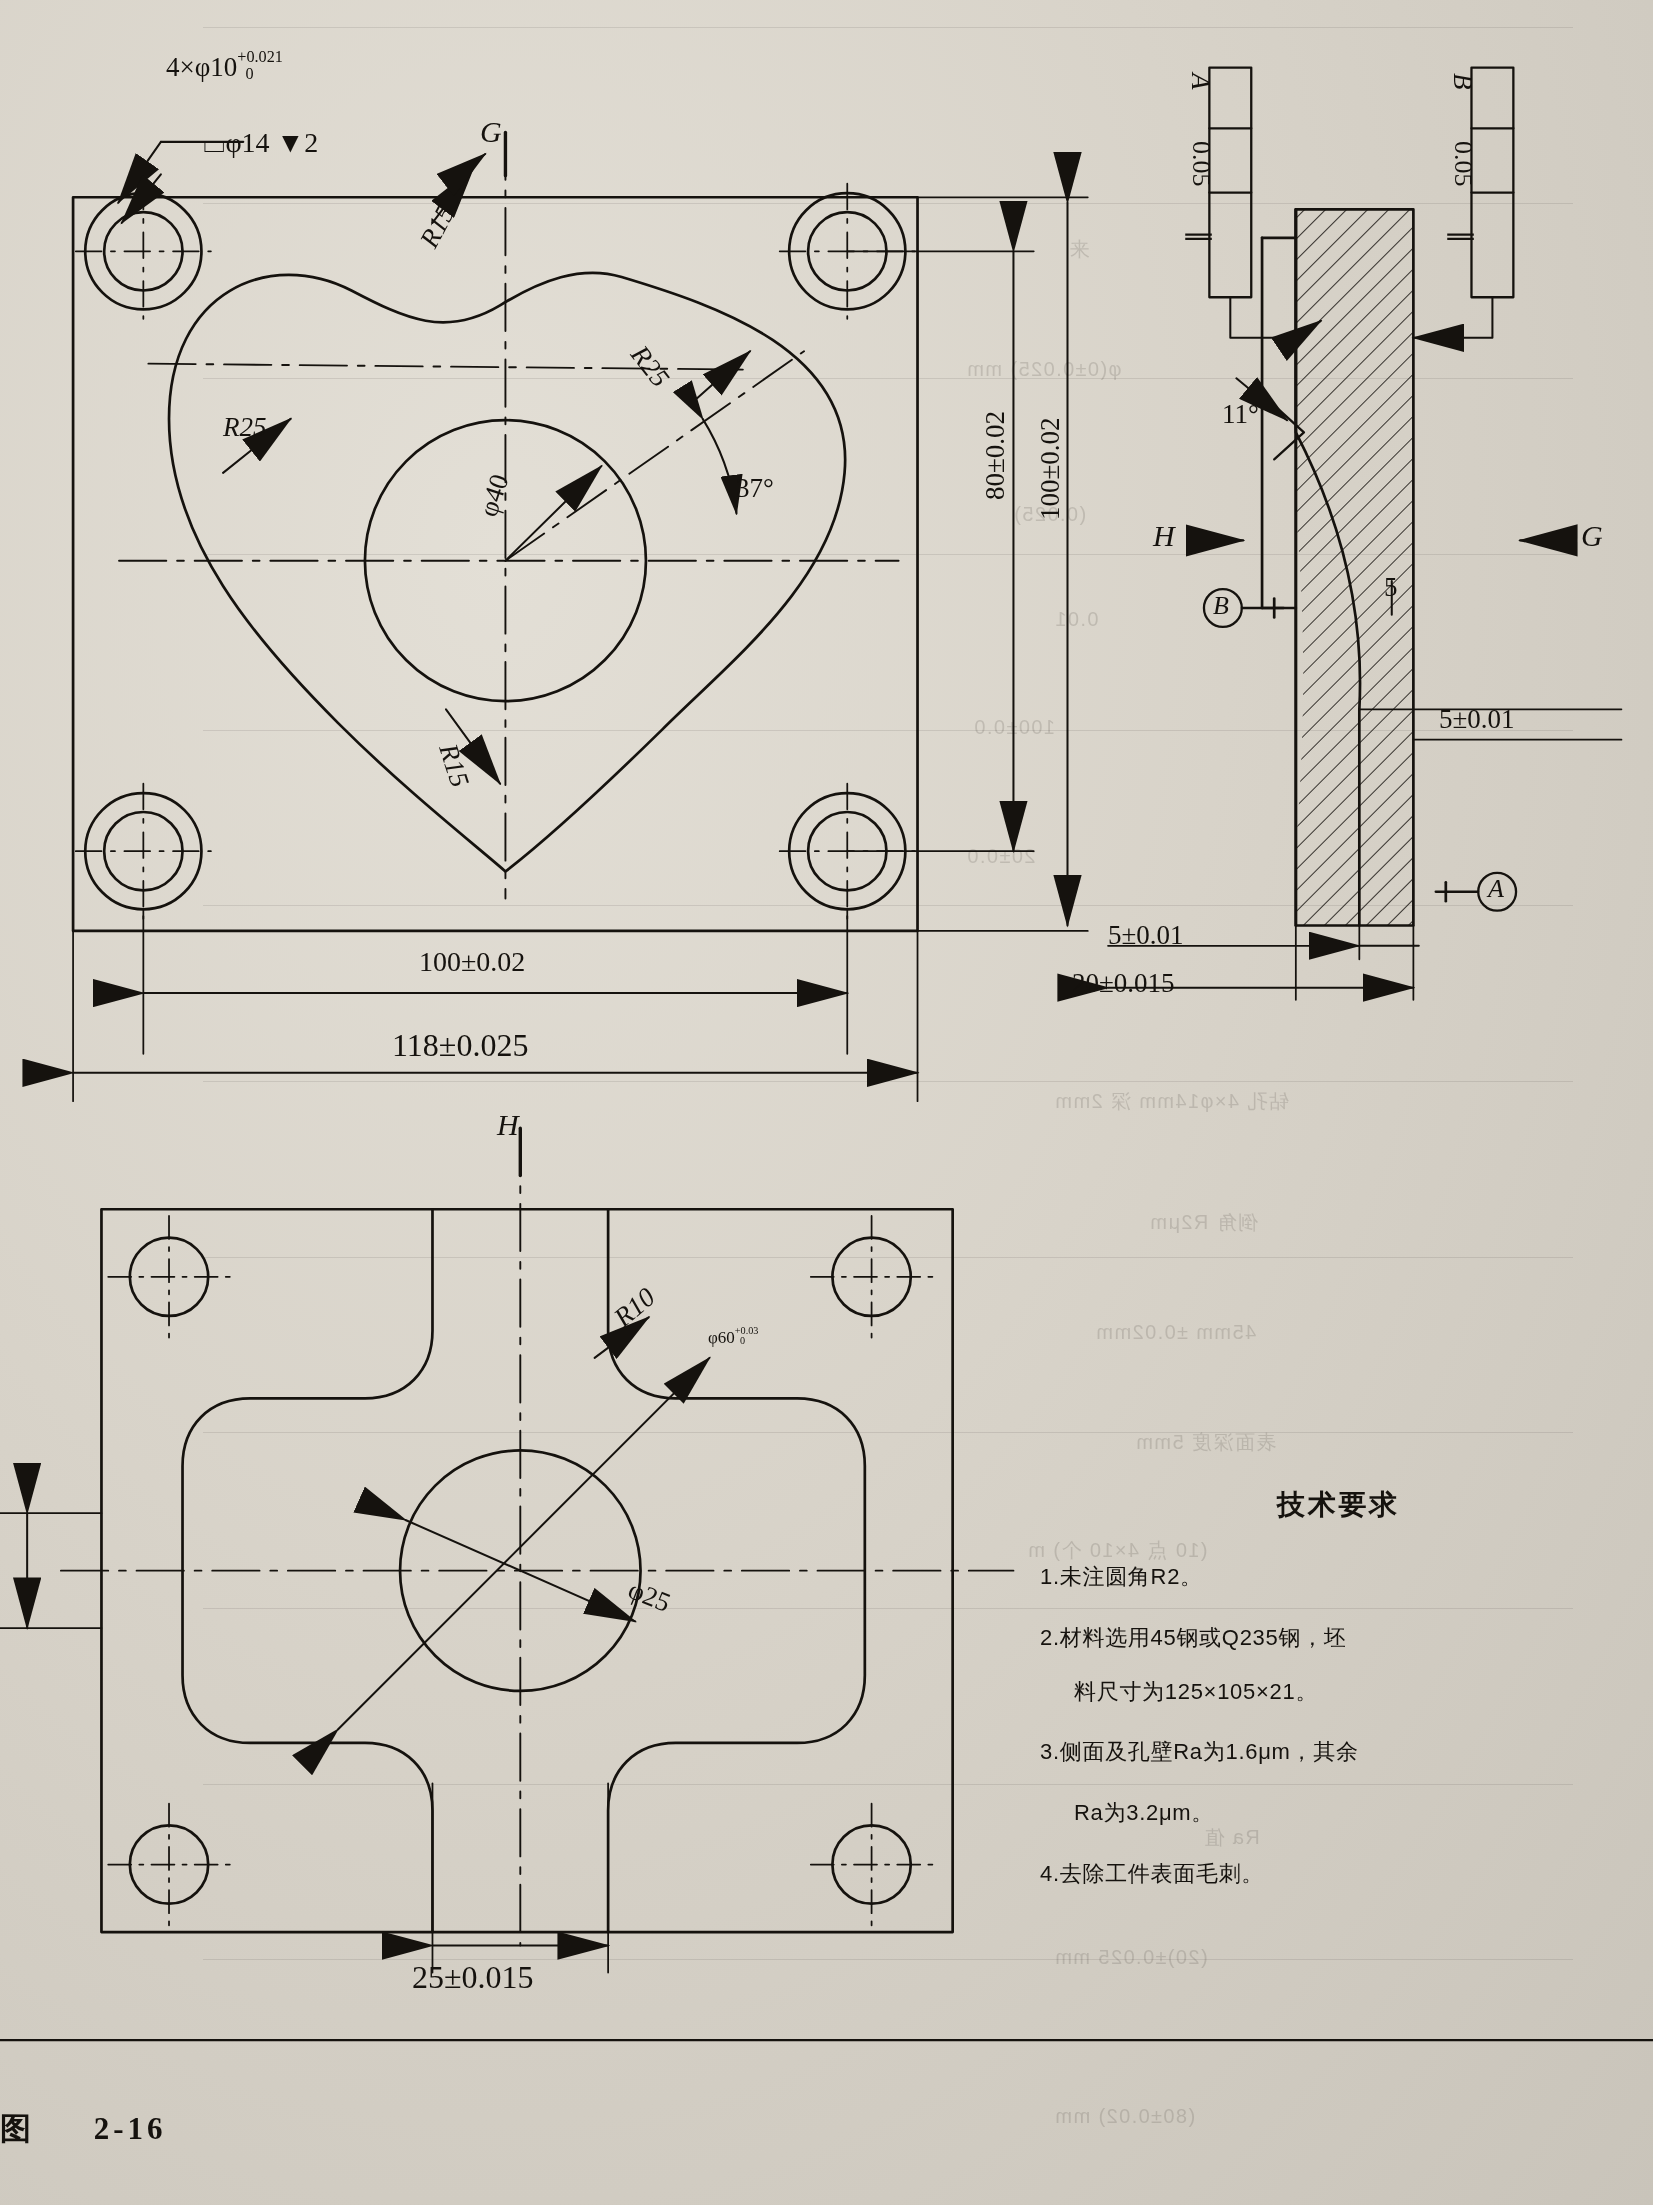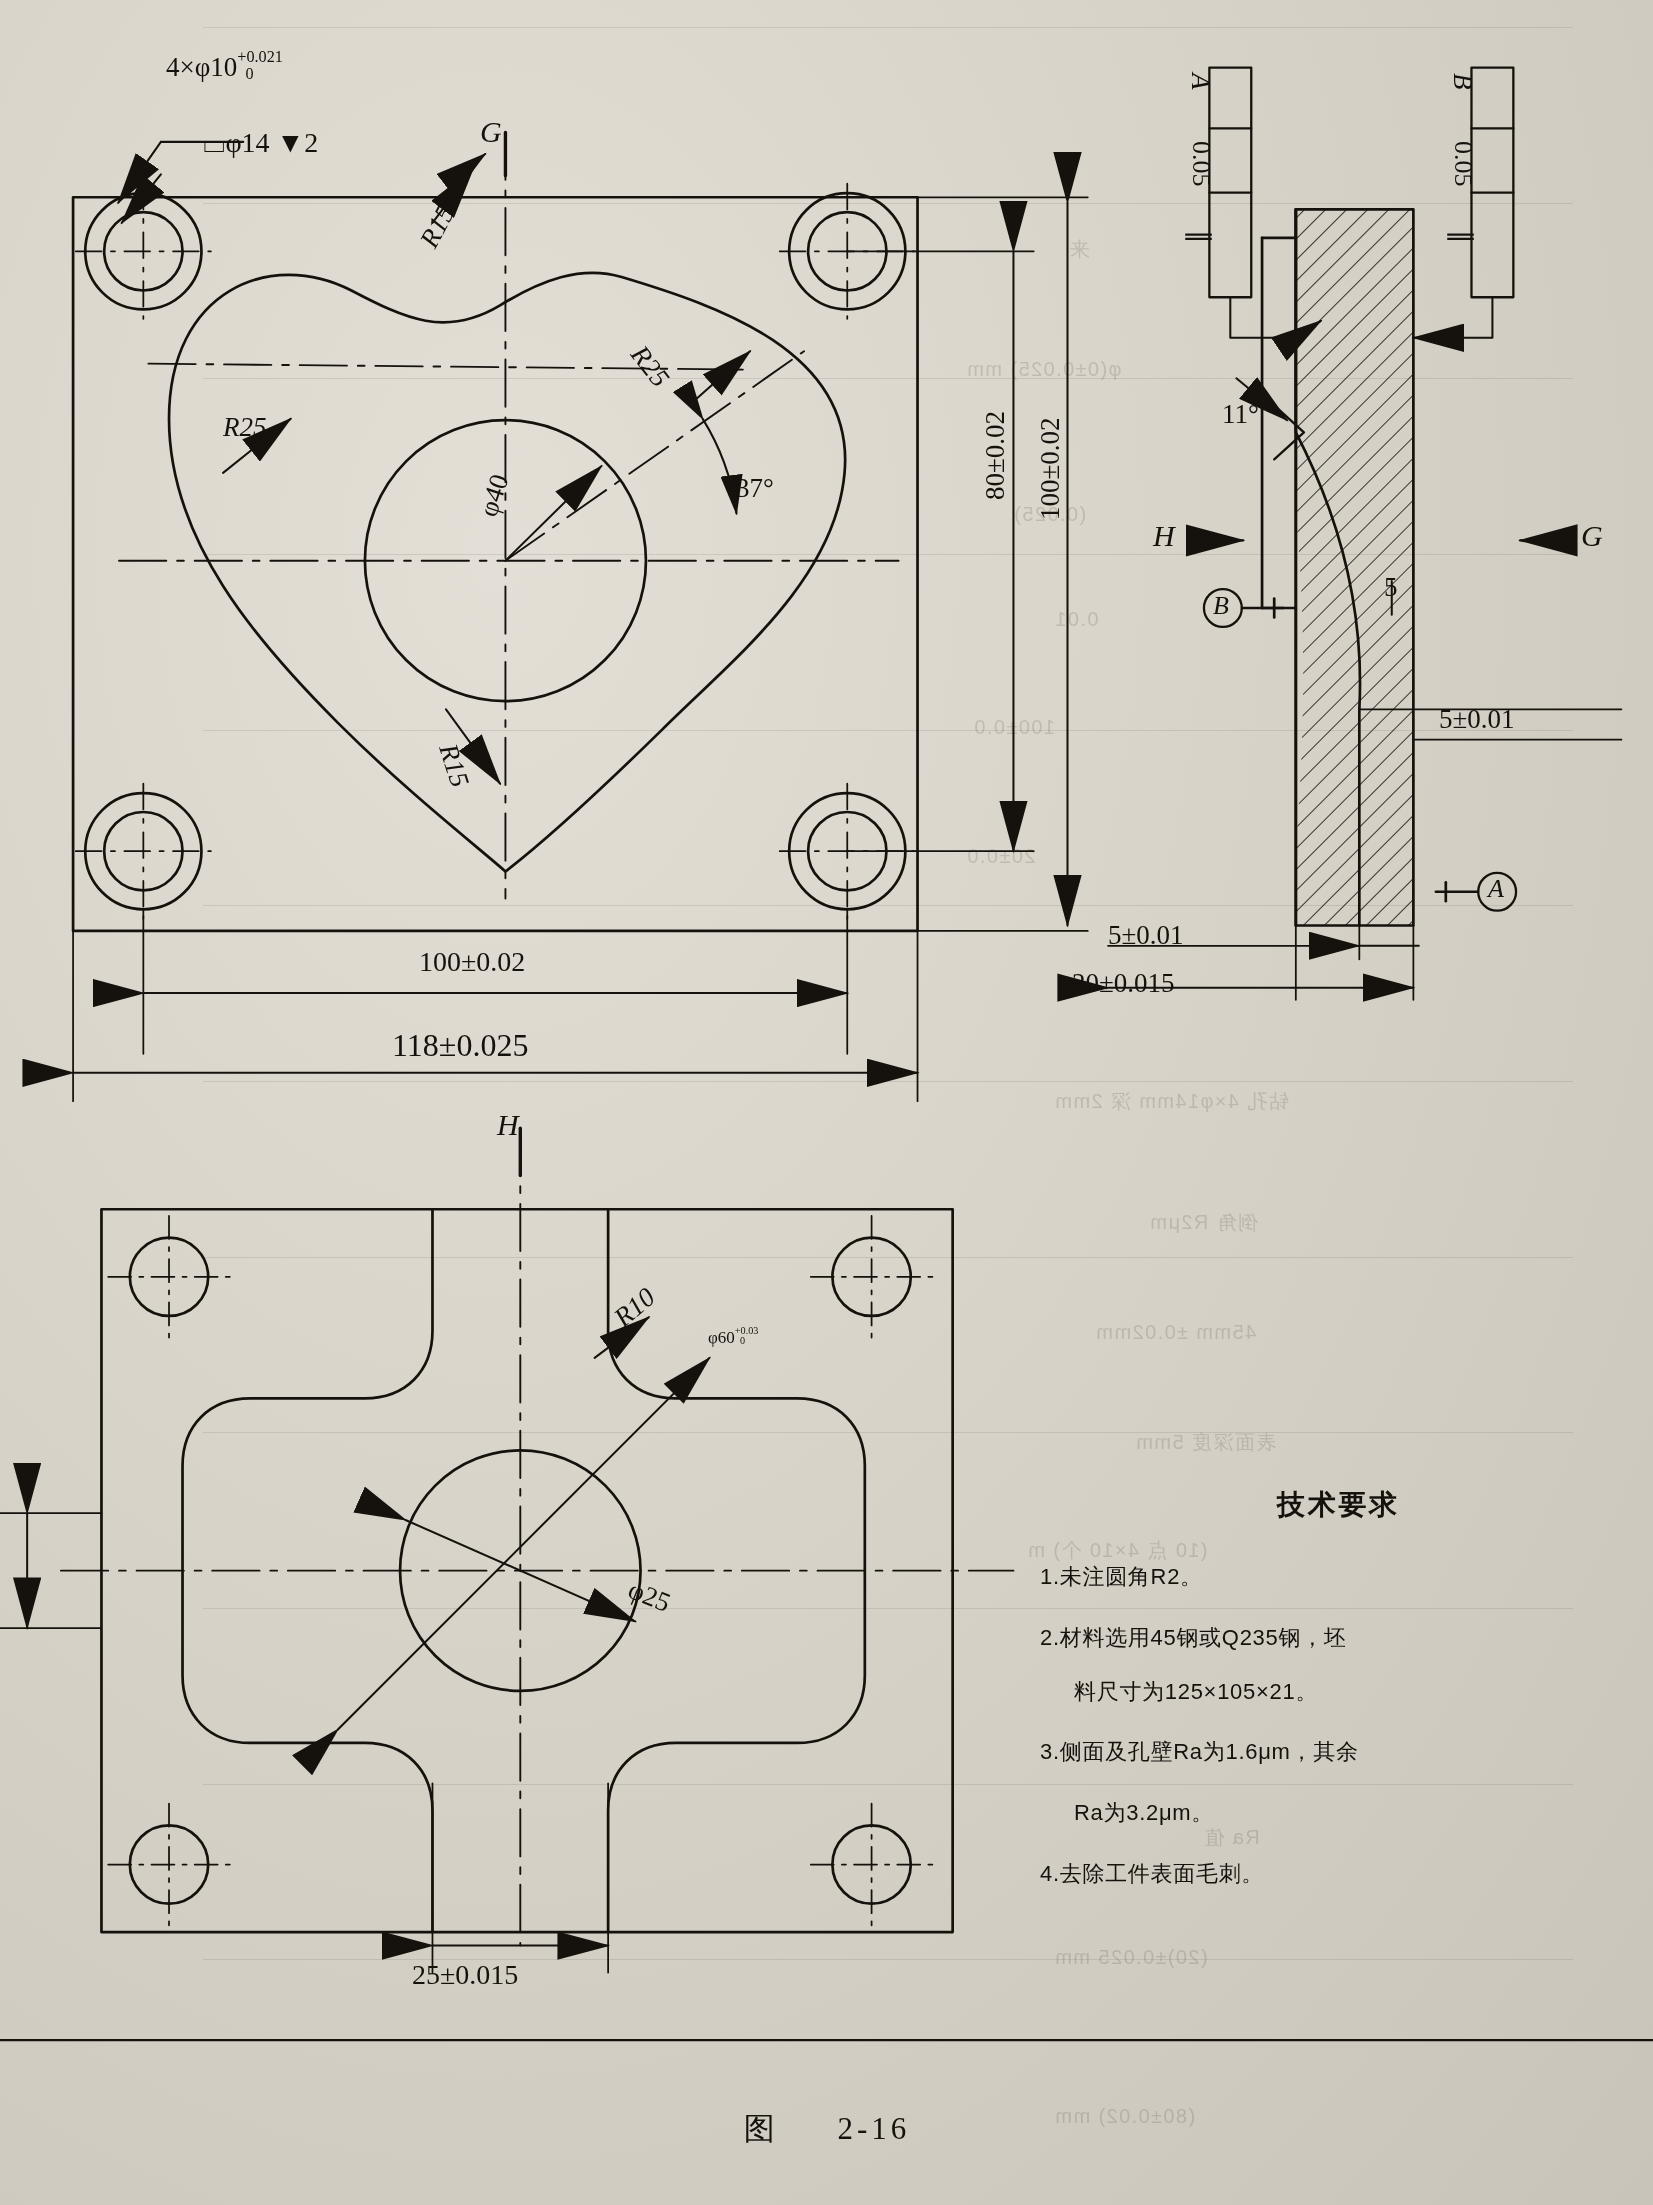--- a/index.html
+++ b/index.html
@@ -34,23 +34,23 @@
   svg{position:absolute;left:0;top:0;}
   .lbl{
     position:absolute;
     font-family:"Liberation Serif", serif;
     white-space:nowrap;
   }
   .it{font-style:italic;}
   .fig{
     position:absolute;
     left:0;right:0;
-    text-align:center;
     font-size:31px;
     letter-spacing:4px;
+    font-weight:bold;
   }
   .tech-title{
     position:absolute;
     font-family:"Liberation Sans", sans-serif;
     font-weight:bold;
     font-size:28px;
     letter-spacing:2.7px;
   }
   .tech-item{
     position:absolute;
@@ -351,21 +351,21 @@
 <div class="lbl" style="left:1439px;top:704px;font-size:27px">5±0.01</div>
 <div class="lbl" style="left:1108px;top:920px;font-size:27px">5±0.01</div>
 <div class="lbl" style="left:1072px;top:968px;font-size:27px">20±0.015</div>
 
 <div class="lbl it" style="left:497px;top:1108px;font-size:30px">H</div>
 <div class="lbl it" style="left:613px;top:1292px;font-size:27px;transform:rotate(-40deg)">R10</div>
 <div class="lbl" style="left:708px;top:1326px;font-size:17px">
   φ60<span class="frac">+0.03<br>&nbsp;&nbsp;0</span>
 </div>
 <div class="lbl" style="left:628px;top:1581px;font-size:27px;transform:rotate(22deg)">φ25</div>
-<div class="lbl" style="left:412px;top:1959px;font-size:28px">25±0.015</div>
+<div class="lbl" style="left:412px;top:1959px;font-size:32px">25±0.015</div>
 
 <div class="tech-title" style="left:1277px;top:1486px">技术要求</div>
 <div class="tech-item" style="left:1040px;top:1561px">1.未注圆角R2。</div>
 <div class="tech-item" style="left:1040px;top:1622px">2.材料选用45钢或Q235钢，坯</div>
 <div class="tech-item" style="left:1074px;top:1676px">料尺寸为125×105×21。</div>
 <div class="tech-item" style="left:1040px;top:1736px">3.侧面及孔壁Ra为1.6μm，其余</div>
 <div class="tech-item" style="left:1074px;top:1797px">Ra为3.2μm。</div>
 <div class="tech-item" style="left:1040px;top:1858px">4.去除工件表面毛刺。</div>
 
 <div class="fig" style="top:2108px">

